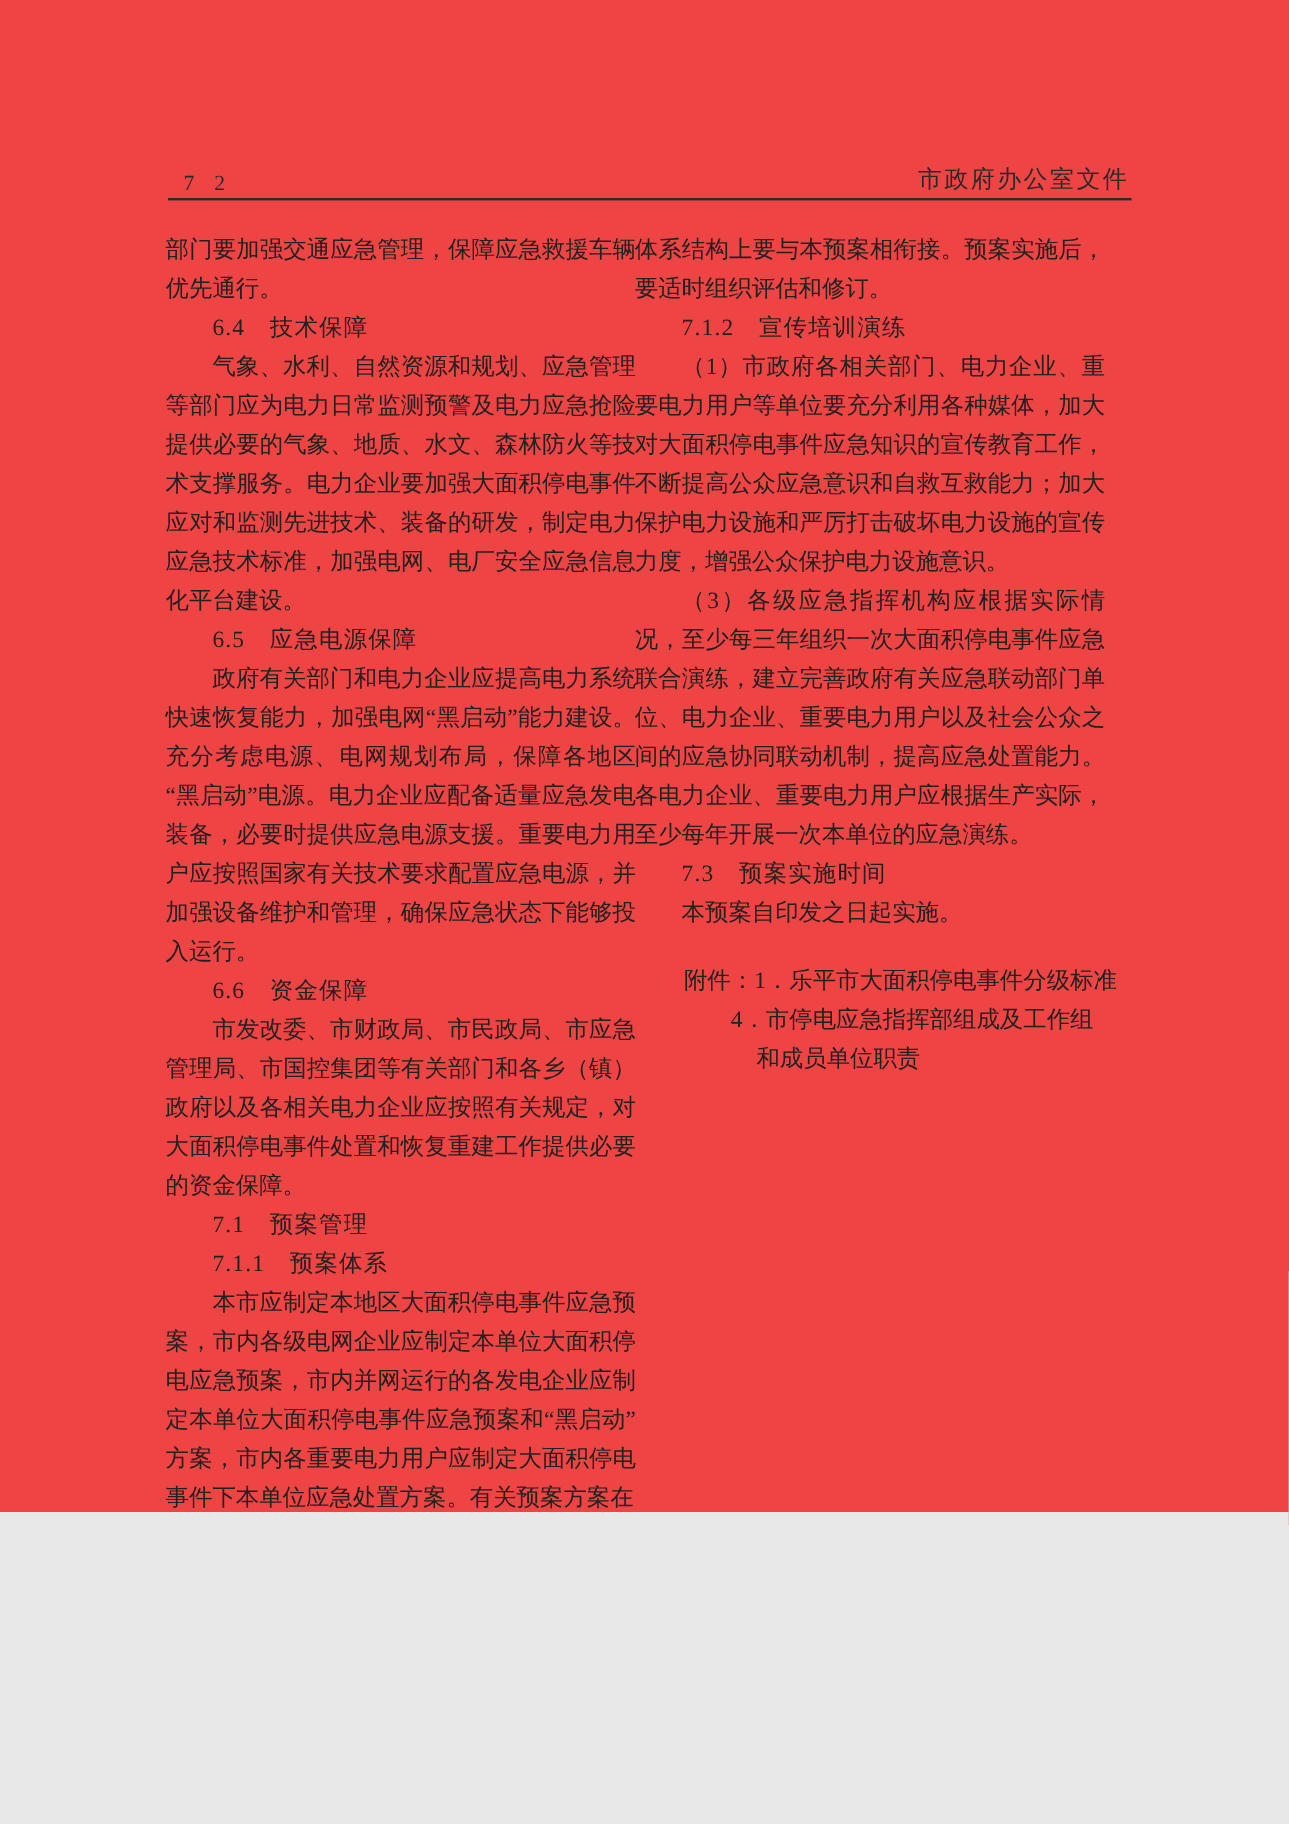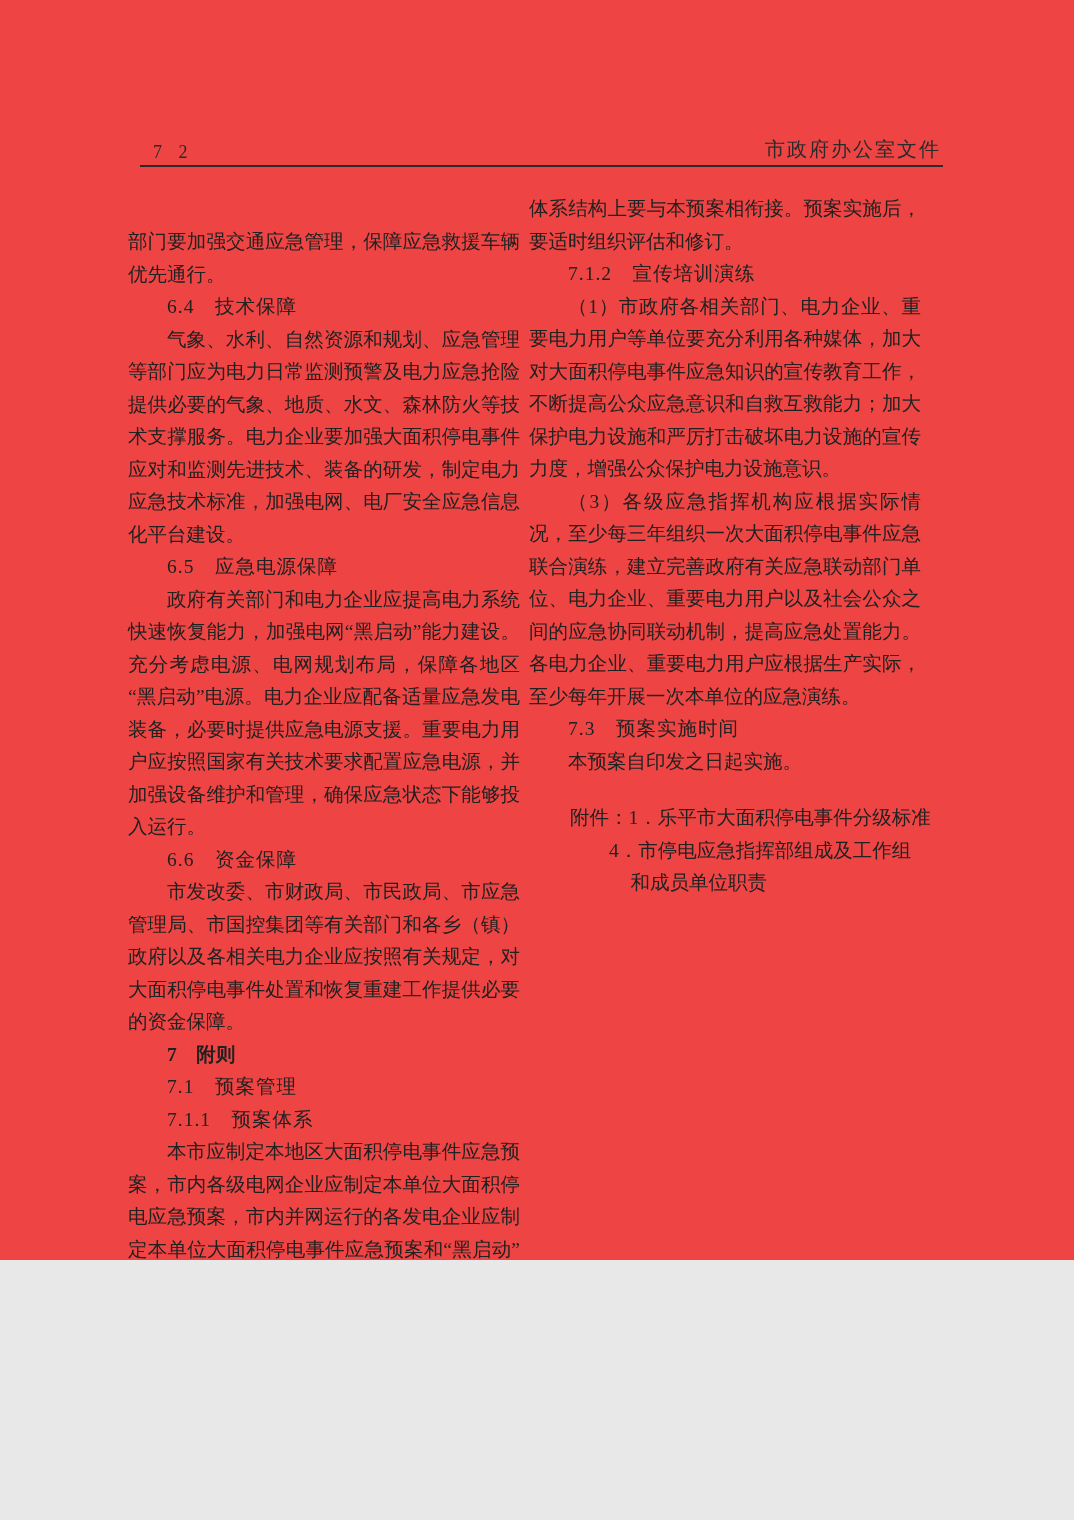--- a/index.html
+++ b/index.html
@@ -46,21 +46,21 @@
   
   .col {
     position: absolute;
     top: 193px;
     width: 392px;
     font-size: 19.5px;
     line-height: 32.5px;
     text-align: justify;
     text-justify: inter-ideograph;
   }
-  .col-left  { left: 128px; margin-top: 33px; }
+  .col-left  { left: 138px; }
   .col-right { left: 529px; }
 
   .col p { margin: 0; }
 
   .para {
     text-indent: 2em;
     word-break: break-all;
   }
   .para-cont {
     text-indent: 0;
@@ -96,21 +96,20 @@
   <div class="hdr-rule"></div>
 
   <section class="col col-left">
     <p class="para-cont">部门要加强交通应急管理，保障应急救援车辆优先通行。</p>
     <p class="h-kai">6.4　技术保障</p>
     <p class="para">气象、水利、自然资源和规划、应急管理等部门应为电力日常监测预警及电力应急抢险提供必要的气象、地质、水文、森林防火等技术支撑服务。电力企业要加强大面积停电事件应对和监测先进技术、装备的研发，制定电力应急技术标准，加强电网、电厂安全应急信息化平台建设。</p>
     <p class="h-kai">6.5　应急电源保障</p>
     <p class="para">政府有关部门和电力企业应提高电力系统快速恢复能力，加强电网“黑启动”能力建设。充分考虑电源、电网规划布局，保障各地区“黑启动”电源。电力企业应配备适量应急发电装备，必要时提供应急电源支援。重要电力用户应按照国家有关技术要求配置应急电源，并加强设备维护和管理，确保应急状态下能够投入运行。</p>
     <p class="h-kai">6.6　资金保障</p>
     <p class="para">市发改委、市财政局、市民政局、市应急管理局、市国控集团等有关部门和各乡（镇）政府以及各相关电力企业应按照有关规定，对大面积停电事件处置和恢复重建工作提供必要的资金保障。</p>
-    <p class="h-bold">7　附则</p>
     <p class="h-kai">7.1　预案管理</p>
     <p class="h-kai">7.1.1　预案体系</p>
     <p class="para">本市应制定本地区大面积停电事件应急预案，市内各级电网企业应制定本单位大面积停电应急预案，市内并网运行的各发电企业应制定本单位大面积停电事件应急预案和“黑启动”方案，市内各重要电力用户应制定大面积停电事件下本单位应急处置方案。有关预案方案在</p>
   </section>
 
   <section class="col col-right">
     <p class="para-cont">体系结构上要与本预案相衔接。预案实施后，要适时组织评估和修订。</p>
     <p class="h-kai">7.1.2　宣传培训演练</p>
     <p class="para">（1）市政府各相关部门、电力企业、重要电力用户等单位要充分利用各种媒体，加大对大面积停电事件应急知识的宣传教育工作，不断提高公众应急意识和自救互救能力；加大保护电力设施和严厉打击破坏电力设施的宣传力度，增强公众保护电力设施意识。</p>
     <p class="para">（3）各级应急指挥机构应根据实际情况，至少每三年组织一次大面积停电事件应急联合演练，建立完善政府有关应急联动部门单位、电力企业、重要电力用户以及社会公众之间的应急协同联动机制，提高应急处置能力。各电力企业、重要电力用户应根据生产实际，至少每年开展一次本单位的应急演练。</p>

